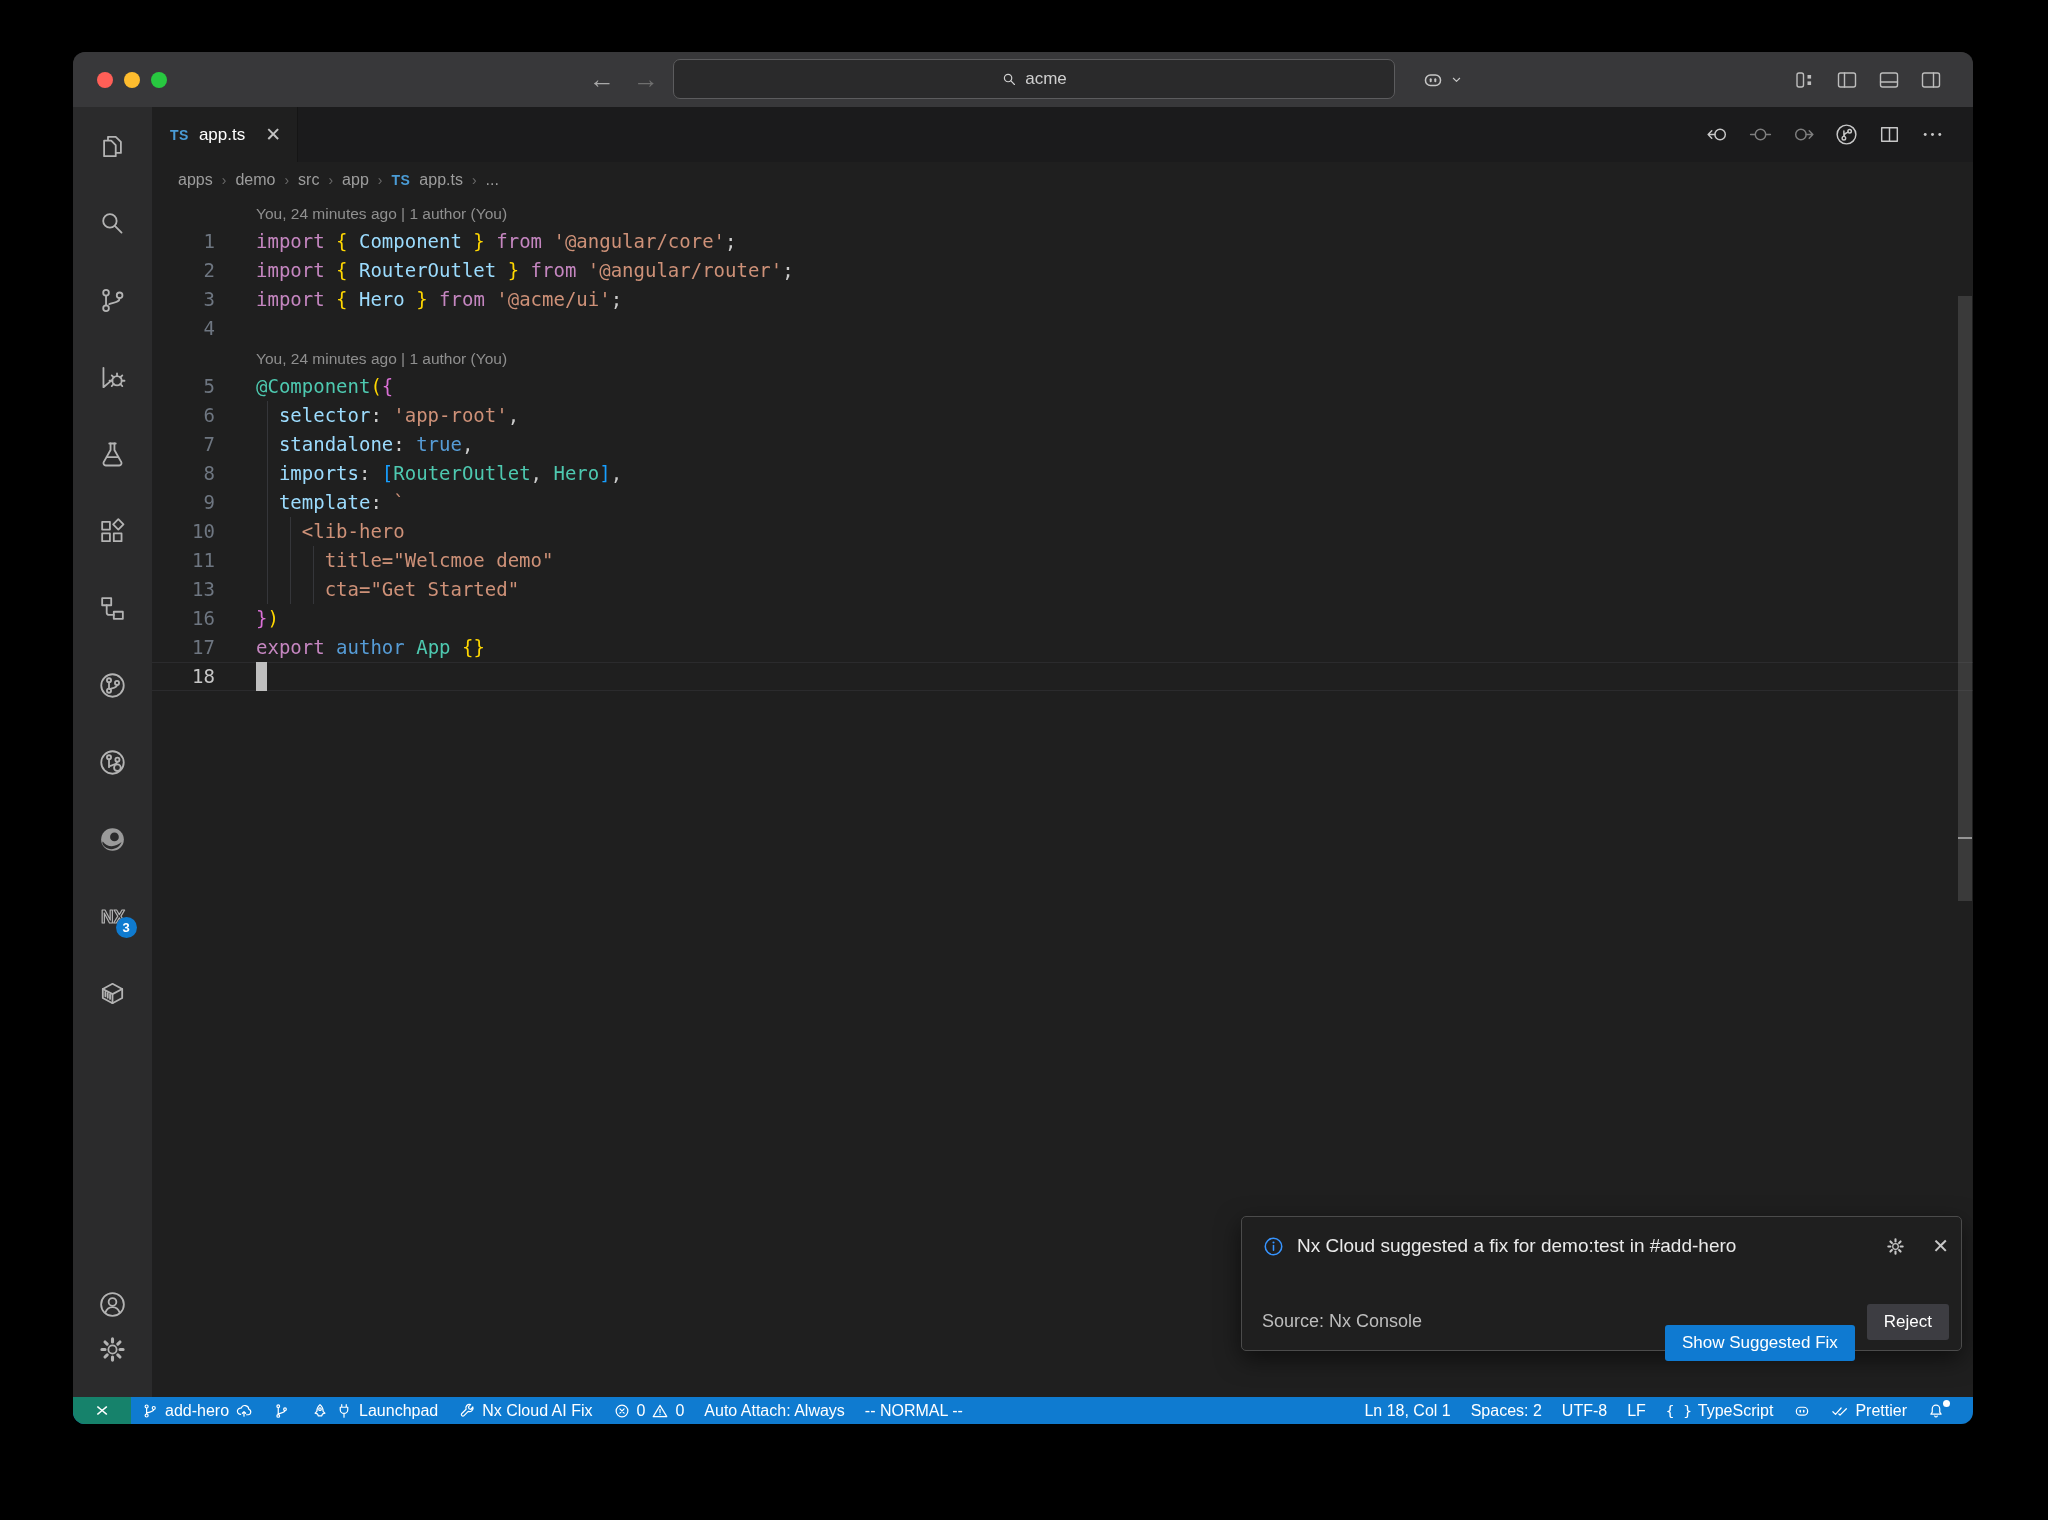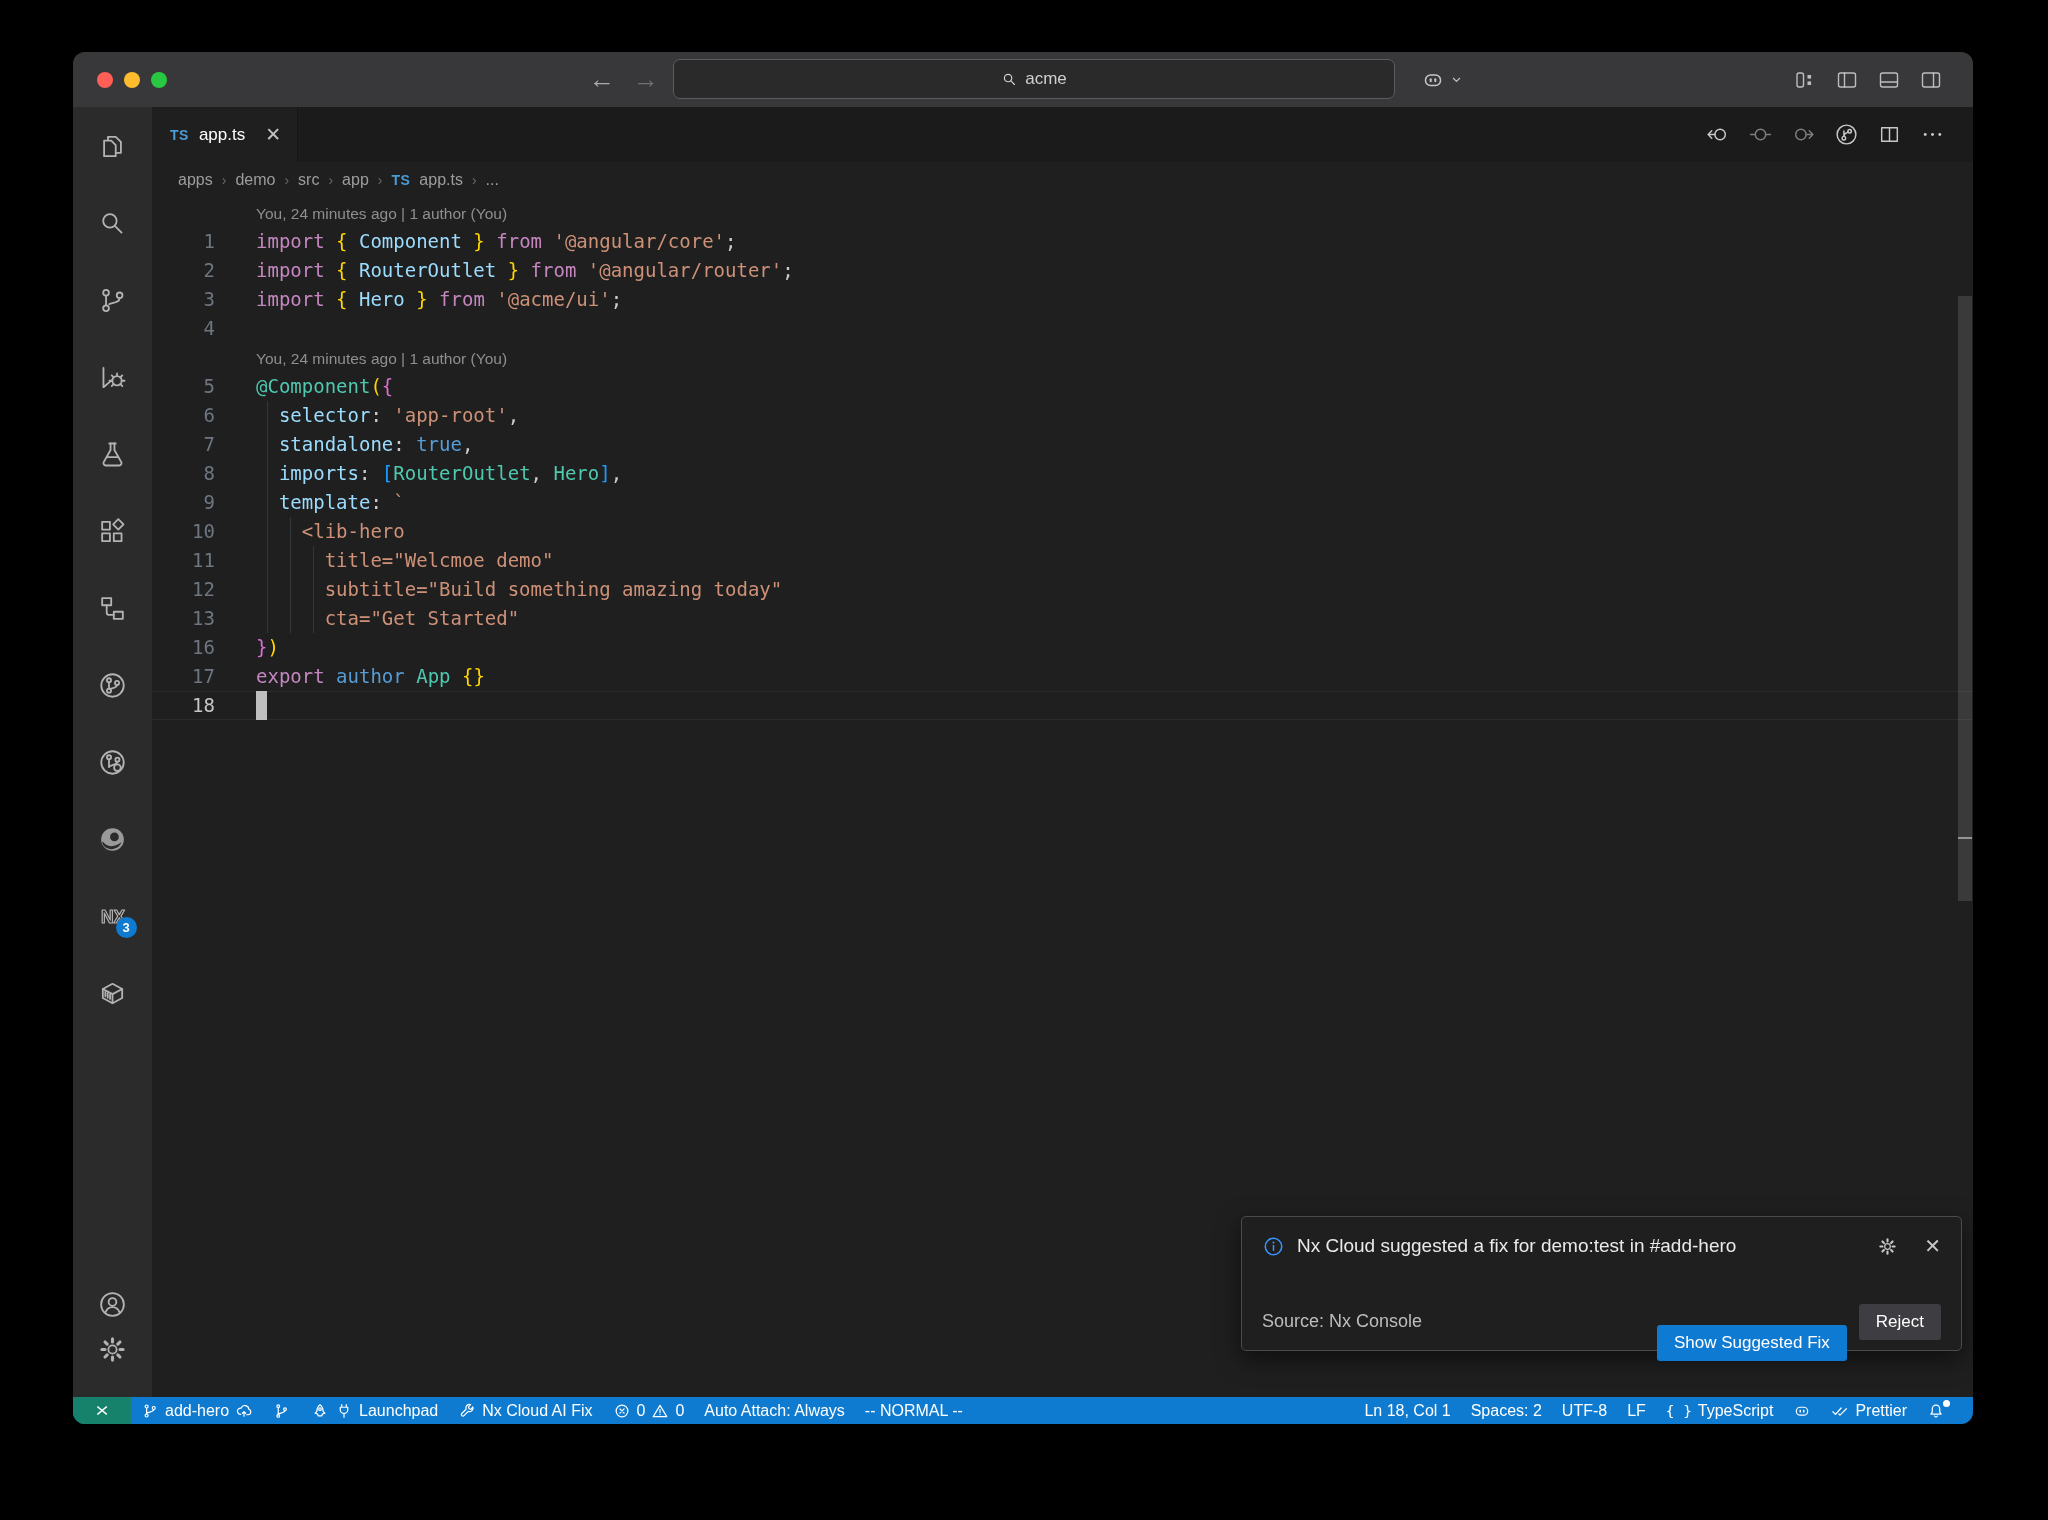--- a/index.html
+++ b/index.html
@@ -46,21 +46,21 @@
   .codetext{position:relative;padding-left:41px;flex:1;}
   .lens{font-family:"Liberation Sans",sans-serif;font-size:15.5px;color:#8f8f8f;padding-left:104px;height:29px;line-height:31px;}
   .guide{position:absolute;top:0;bottom:0;width:1px;background:#35363a;}
   .cursor-block{display:inline-block;width:11px;height:29px;background:#bfbfbf;vertical-align:top;}
   .tk-kw{color:#C586C0;} .tk-kw2{color:#569CD6;} .tk-var{color:#9CDCFE;} .tk-type{color:#4EC9B0;}
   .tk-str{color:#CE9178;} .tk-b1{color:#FFD700;} .tk-b2{color:#DA70D6;} .tk-b3{color:#179FFF;} .tk-pl{color:#cccccc;}
   .scroll-slider{position:absolute;right:1px;top:98px;width:14px;height:605px;background:rgba(121,121,121,.30);}
   .scroll-mark{position:absolute;right:1px;top:639px;width:14px;height:2px;background:rgba(210,210,210,.6);}
   
   .toast{position:absolute;right:11px;bottom:46px;width:721px;height:135px;background:#1f1f1f;border:1px solid #4b4b4b;
-         border-radius:5px;box-shadow:0 8px 24px rgba(0,0,0,.55);box-sizing:border-box;padding:17px 20px 0 20px;z-index:5;}
+         border-radius:5px;box-shadow:0 8px 24px rgba(0,0,0,.55);box-sizing:border-box;padding:17px 12px 0 20px;z-index:5;}
   .toast-head{display:flex;align-items:center;gap:12px;}
   .toast-title{flex:1;color:#eaeaea;font-size:19px;}
   .toast-head .icon-btn{color:#c8c8c8;}
   .toast-foot{display:flex;align-items:center;margin-top:24px;}
   .toast-src{color:#bdbdbd;font-size:18px;flex:1;}
   .btn{font-size:17px;border-radius:3px;padding:8px 17px;margin-left:12px;border:none;color:#fff;font-family:"Liberation Sans",sans-serif;}
   .btn.primary{background:#0f7ad1;margin-top:43px;}
   .btn.secondary{background:#3d3d42;}
   
   .statusbar{height:27px;flex:0 0 27px;background:#0f7bd0;display:flex;align-items:center;color:#fff;font-size:16px;}
@@ -315,21 +315,20 @@
               <div class="row"><div class="gutter">3</div><div class="codetext"><span class="tk-kw">import </span><span class="tk-b1">{ </span><span class="tk-var">Hero</span><span class="tk-b1"> }</span><span class="tk-kw"> from </span><span class="tk-str">'@acme/ui'</span><span class="tk-pl">;</span></div></div>
               <div class="row"><div class="gutter">4</div><div class="codetext"></div></div>
               <div class="lens">You, 24 minutes ago | 1 author (You)</div>
               <div class="row"><div class="gutter">5</div><div class="codetext"><span class="tk-type">@Component</span><span class="tk-b1">(</span><span class="tk-b2">{</span></div></div>
               <div class="row"><div class="gutter">6</div><div class="codetext"><span class="guide" style="left: 52.44px;"></span><span class="tk-pl">  </span><span class="tk-var">selector</span><span class="tk-pl">: </span><span class="tk-str">'app-root'</span><span class="tk-pl">,</span></div></div>
               <div class="row"><div class="gutter">7</div><div class="codetext"><span class="guide" style="left: 52.44px;"></span><span class="tk-pl">  </span><span class="tk-var">standalone</span><span class="tk-pl">: </span><span class="tk-kw2">true</span><span class="tk-pl">,</span></div></div>
               <div class="row"><div class="gutter">8</div><div class="codetext"><span class="guide" style="left: 52.44px;"></span><span class="tk-pl">  </span><span class="tk-var">imports</span><span class="tk-pl">: </span><span class="tk-b3">[</span><span class="tk-type">RouterOutlet</span><span class="tk-pl">, </span><span class="tk-type">Hero</span><span class="tk-b3">]</span><span class="tk-pl">,</span></div></div>
               <div class="row"><div class="gutter">9</div><div class="codetext"><span class="guide" style="left: 52.44px;"></span><span class="tk-pl">  </span><span class="tk-var">template</span><span class="tk-pl">: </span><span class="tk-str">`</span></div></div>
               <div class="row"><div class="gutter">10</div><div class="codetext"><span class="guide" style="left: 52.44px;"></span><span class="guide" style="left: 75.32px;"></span><span class="tk-pl">    </span><span class="tk-str">&lt;lib-hero</span></div></div>
               <div class="row"><div class="gutter">11</div><div class="codetext"><span class="guide" style="left: 52.44px;"></span><span class="guide" style="left: 75.32px;"></span><span class="guide" style="left: 98.2px;"></span><span class="tk-pl">      </span><span class="tk-str">title="Welcmoe demo"</span></div></div>
-              <div class="row"><div class="gutter">12</div><div class="codetext"><span class="guide" style="left: 52.44px;"></span><span class="guide" style="left: 75.32px;"></span><span class="guide" style="left: 98.2px;"></span><span class="tk-pl">      </span><span class="tk-str">subtitle="Build something amazing today"</span></div></div>
               <div class="row"><div class="gutter">13</div><div class="codetext"><span class="guide" style="left: 52.44px;"></span><span class="guide" style="left: 75.32px;"></span><span class="guide" style="left: 98.2px;"></span><span class="tk-pl">      </span><span class="tk-str">cta="Get Started"</span></div></div>
               <div class="row"><div class="gutter">16</div><div class="codetext"><span class="tk-b2">}</span><span class="tk-b1">)</span></div></div>
               <div class="row"><div class="gutter">17</div><div class="codetext"><span class="tk-kw">export</span><span class="tk-pl"> </span><span class="tk-kw2">author</span><span class="tk-pl"> </span><span class="tk-type">App</span><span class="tk-pl"> </span><span class="tk-b1">{}</span></div></div>
               <div class="row current"><div class="gutter">18</div><div class="codetext"><span class="cursor-block"></span></div></div>
             </div>
           <div class="scroll-slider"></div>
           <div class="scroll-mark"></div>
         </div>
 
         <div class="toast">

